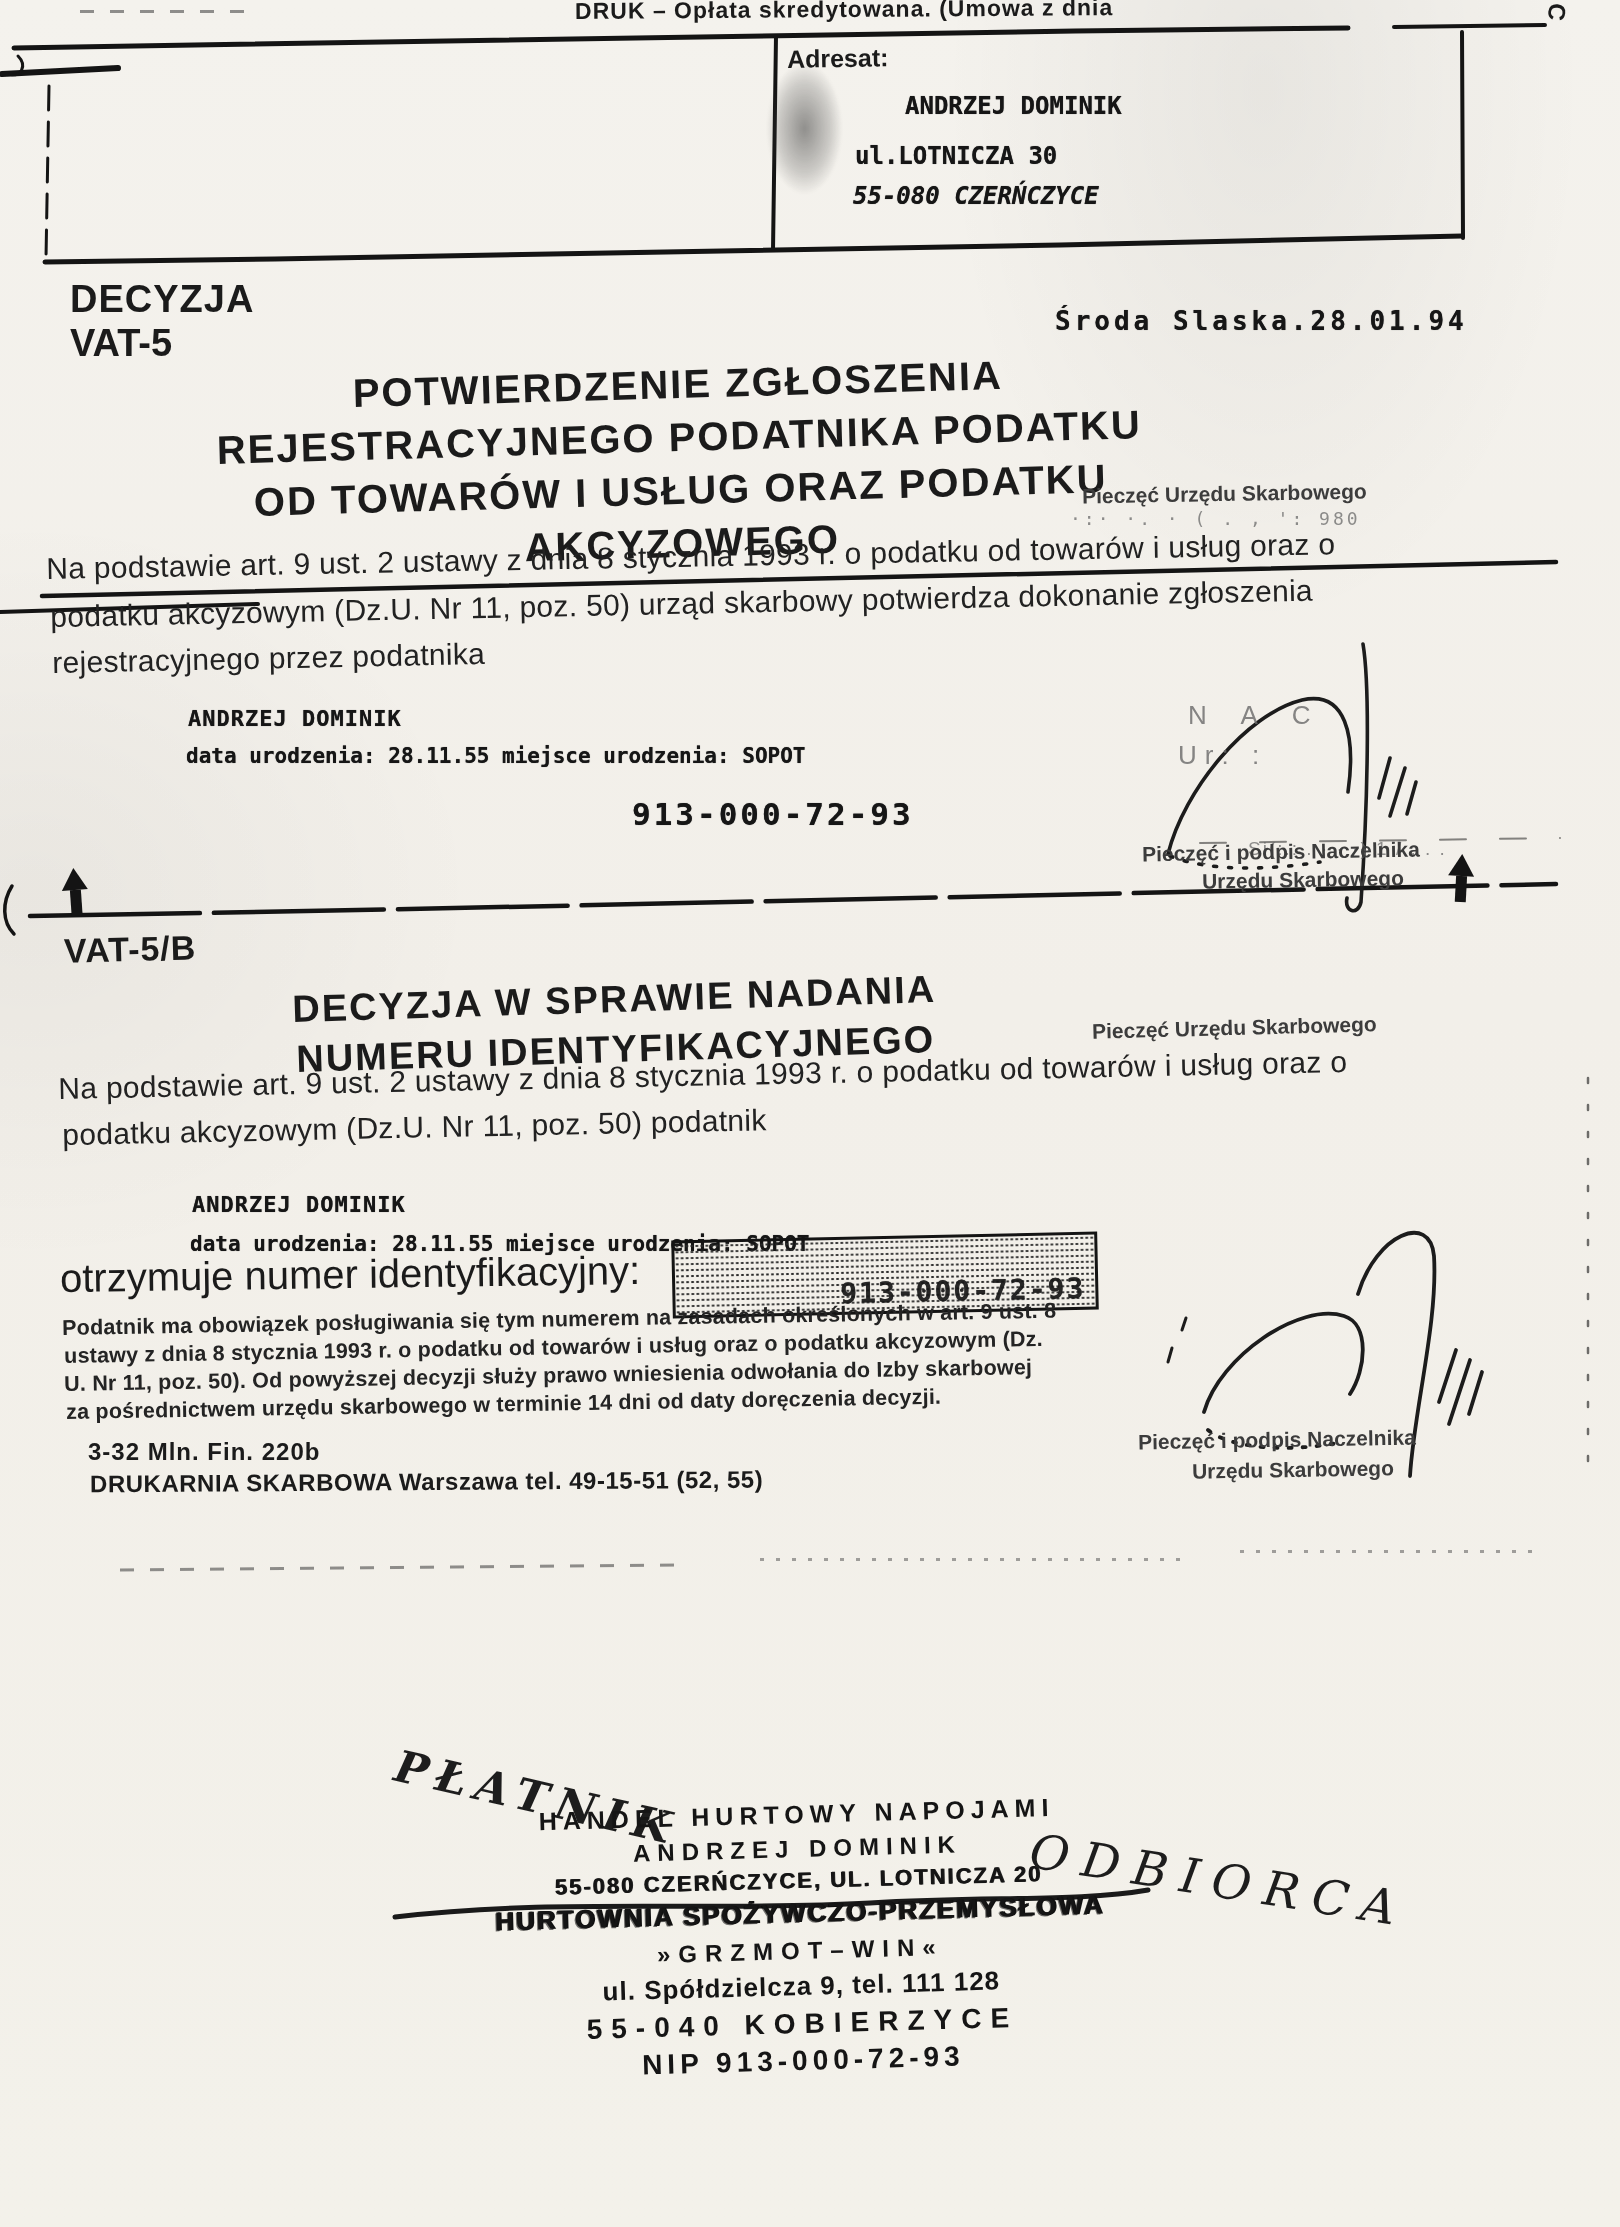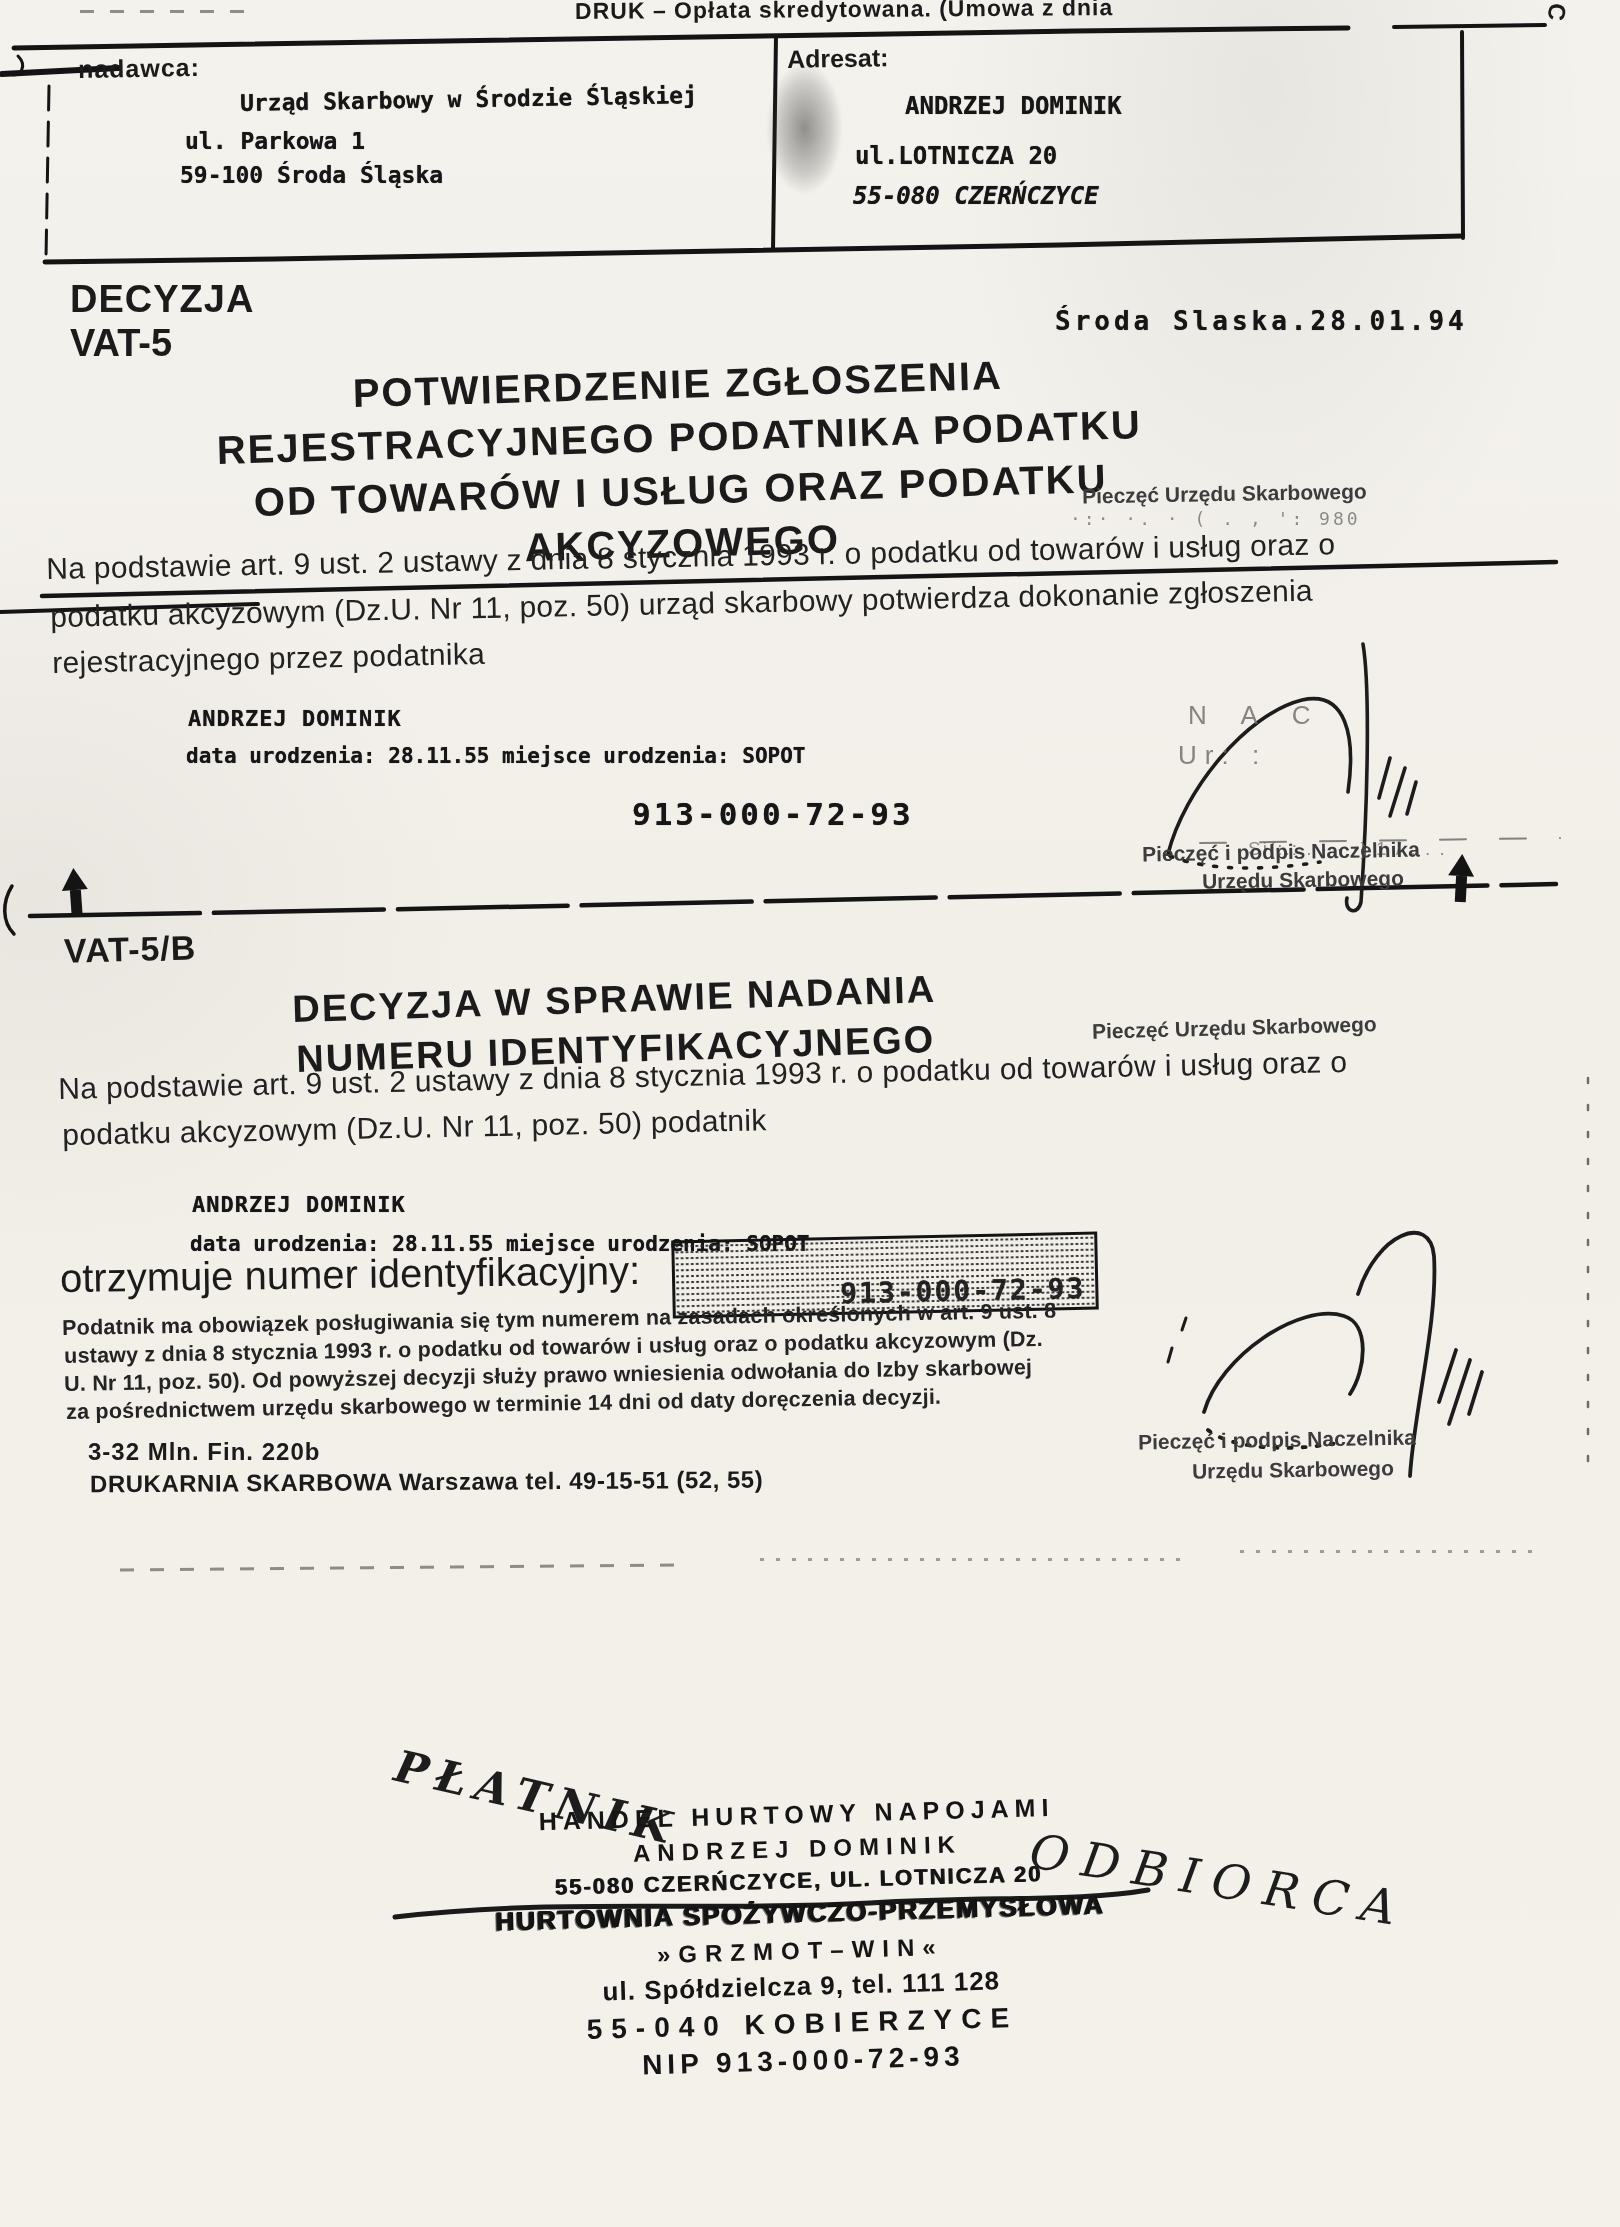--- a/index.html
+++ b/index.html
@@ -91,32 +91,26 @@
       <path d="M 374 174 l -13 42"></path>
       <path d="M 100 232 C 124 252 186 254 234 244" stroke-dasharray="3 11"></path>
       <path d="M 64 150 l -4 14 M 78 120 l -4 12" stroke-width="3"></path>
     </g>
   </svg>
 
   <div class="abs print" style="left:575px;top:-4px;font-size:23px;font-weight:bold;letter-spacing:1px;transform:rotate(-0.4deg);white-space:nowrap;">DRUK – Opłata skredytowana. (Umowa z dnia</div>
   <div class="abs print" style="left:1548px;top:-2px;font-size:24px;font-weight:bold;transform:rotate(96deg);">C</div>
   <div class="abs noisebar" style="left:80px;top:10px;width:180px;"></div>
 
-  <div class="abs" style="left:40px;top:40px;width:730px;height:215px;">
-    <div class="abs print" style="left:38px;top:14px;font-size:25px;font-weight:bold;letter-spacing:1px;transform:rotate(-1deg);">nadawca:</div>
-    <div class="abs dm" style="left:200px;top:46px;font-size:23px;transform:rotate(-1deg);white-space:nowrap;">Urząd Skarbowy w Środzie Śląskiej</div>
-    <div class="abs dm" style="left:145px;top:88px;font-size:23px;white-space:nowrap;">ul. Parkowa 1</div>
-    <div class="abs dm" style="left:140px;top:122px;font-size:23px;white-space:nowrap;">59-100 Środa Śląska</div>
-  </div>
 
   <div class="abs" style="left:775px;top:36px;width:690px;height:215px;">
     <div class="abs smudge" style="left:-18px;top:10px;width:95px;height:165px;"></div>
     <div class="abs print" style="left:12px;top:8px;font-size:25px;font-weight:bold;transform:rotate(-1deg);">Adresat:</div>
     <div class="abs dm" style="left:130px;top:56px;font-size:24px;white-space:nowrap;">ANDRZEJ DOMINIK</div>
-    <div class="abs dm" style="left:80px;top:106px;font-size:24px;white-space:nowrap;">ul.LOTNICZA 20</div>
+    <div class="abs dm" style="left:80px;top:106px;font-size:24px;white-space:nowrap;">ul.LOTNICZA 30</div>
     <div class="abs dm" style="left:78px;top:146px;font-size:24px;white-space:nowrap;font-style:italic;">55-080 CZERŃCZYCE</div>
   </div>
 
   <div class="abs print" style="left:70px;top:278px;font-size:38px;font-weight:bold;letter-spacing:1px;">DECYZJA</div>
   <div class="abs print" style="left:70px;top:322px;font-size:38px;font-weight:bold;">VAT-5</div>
   <div class="abs dm" style="left:1055px;top:306px;font-size:26px;letter-spacing:4px;white-space:nowrap;">Środa Slaska.28.01.94</div>
 
   <div class="abs" style="left:0;top:362px;width:1360px;transform:rotate(-1.6deg);">
     <div class="titleline" style="text-align:center;">POTWIERDZENIE ZGŁOSZENIA</div>
     <div class="titleline" style="text-align:center;margin-top:8px;">REJESTRACYJNEGO PODATNIKA PODATKU</div>

